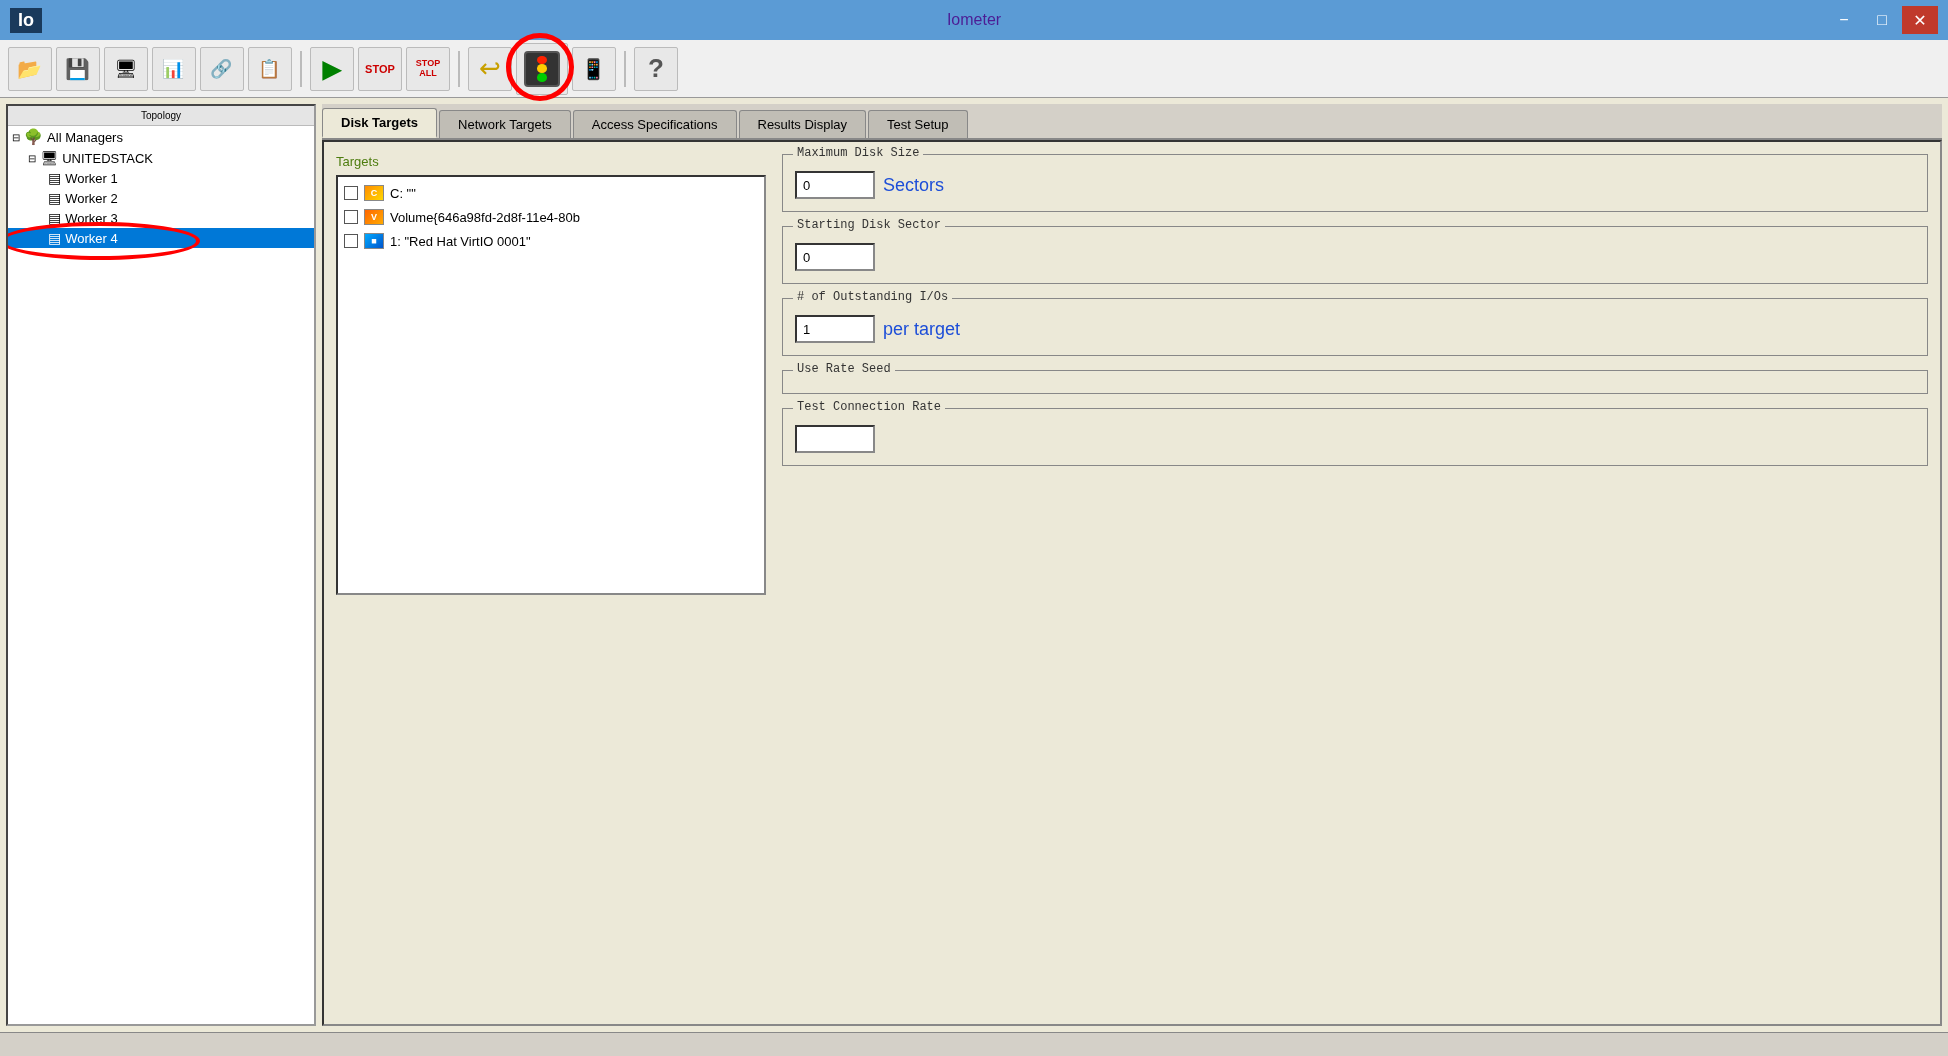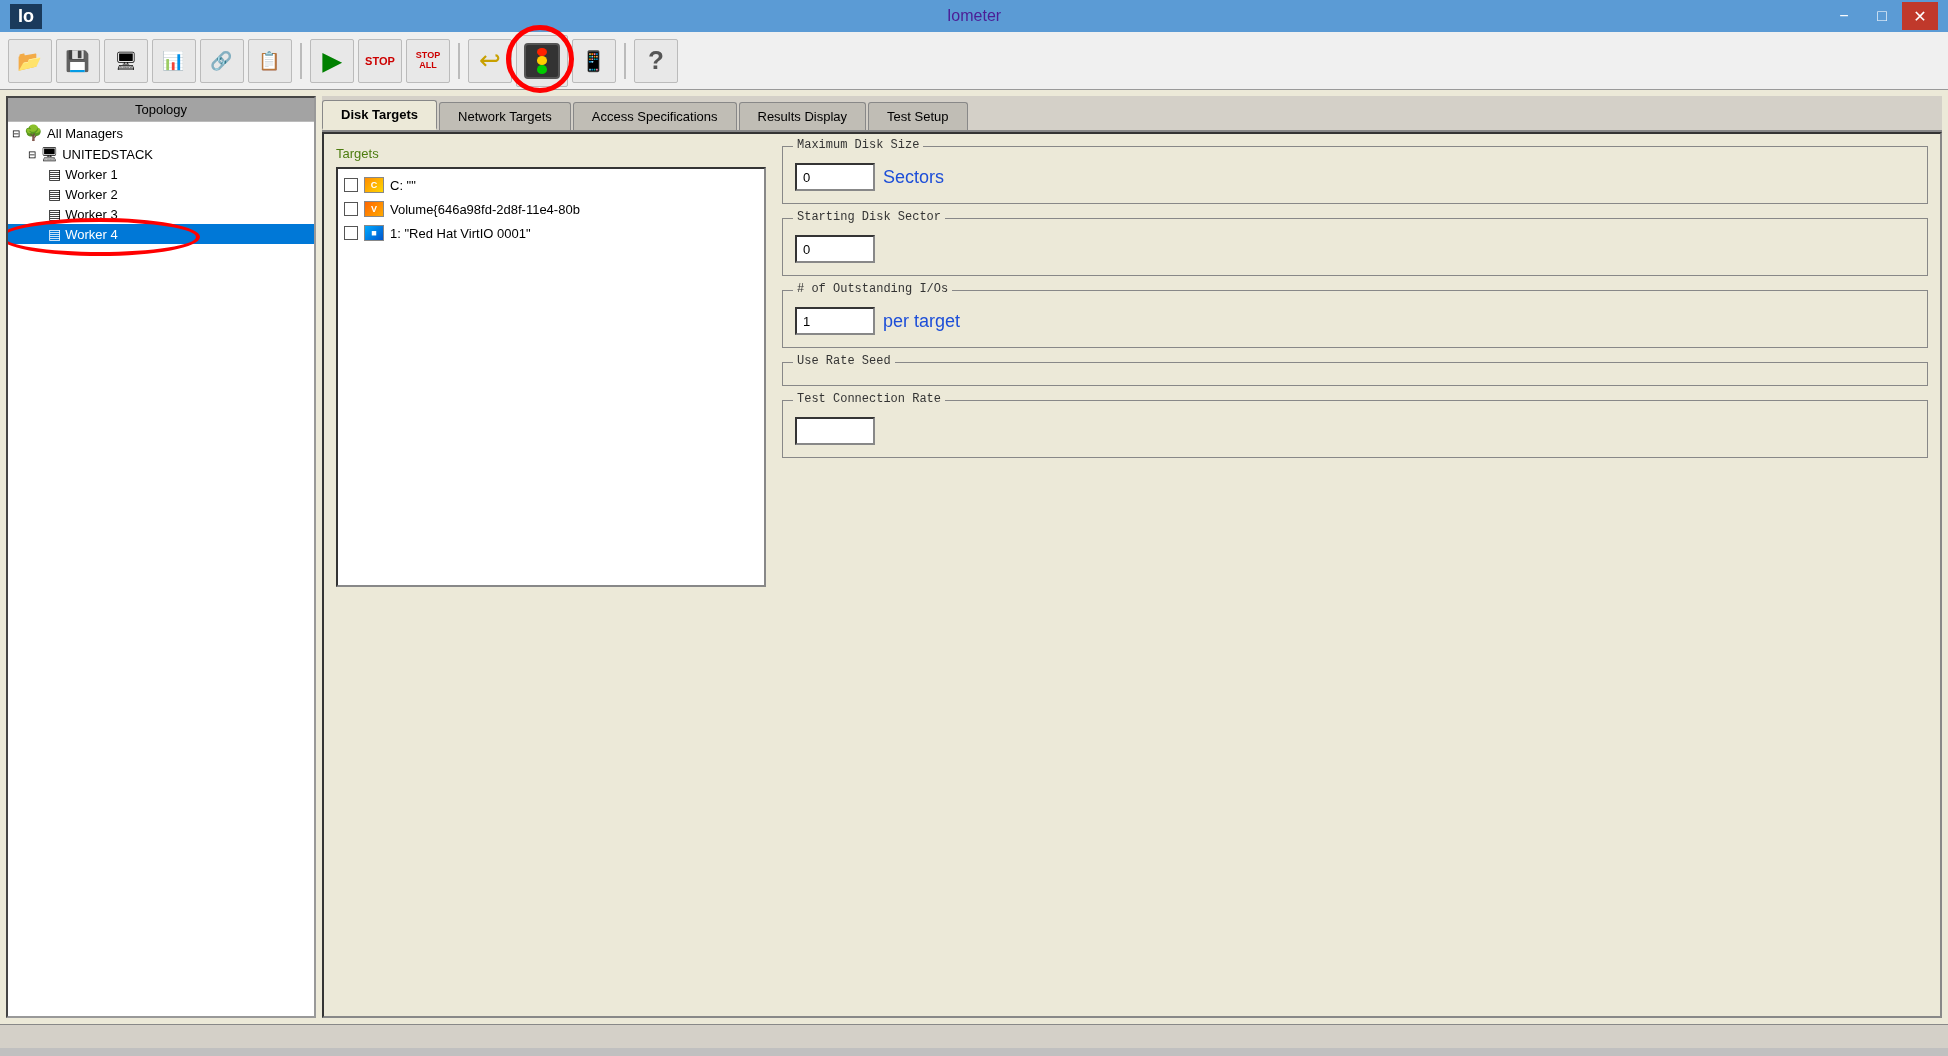--- a/index.html
+++ b/index.html
@@ -8,21 +8,21 @@
       font-size: 13px;
       background: #c0c0c0;
       width: 1948px;
       height: 1056px;
       overflow: hidden;
     }
 
     
     .title-bar {
       background: #5b9bd5;
-      height: 32px;
+      height: 40px;
       display: flex;
       align-items: center;
       justify-content: space-between;
       padding: 0 10px;
       color: white;
     }
     .title-bar-left {
       font-size: 18px;
       font-weight: bold;
       color: white;
@@ -94,23 +94,23 @@
 
     
     .sidebar {
       width: 310px;
       background: white;
       border: 2px inset #999;
       margin: 6px;
       overflow: auto;
     }
     .sidebar-header {
-      background: #a3a3a3;
+      background: #e5e5e5;
       padding: 4px 8px;
-      font-size: 13px;
+      font-size: 10px;
       text-align: center;
       border-bottom: 1px solid #bbb;
     }
     .tree-item {
       padding: 2px 4px;
       cursor: pointer;
       display: flex;
       align-items: center;
       gap: 4px;
       white-space: nowrap;

